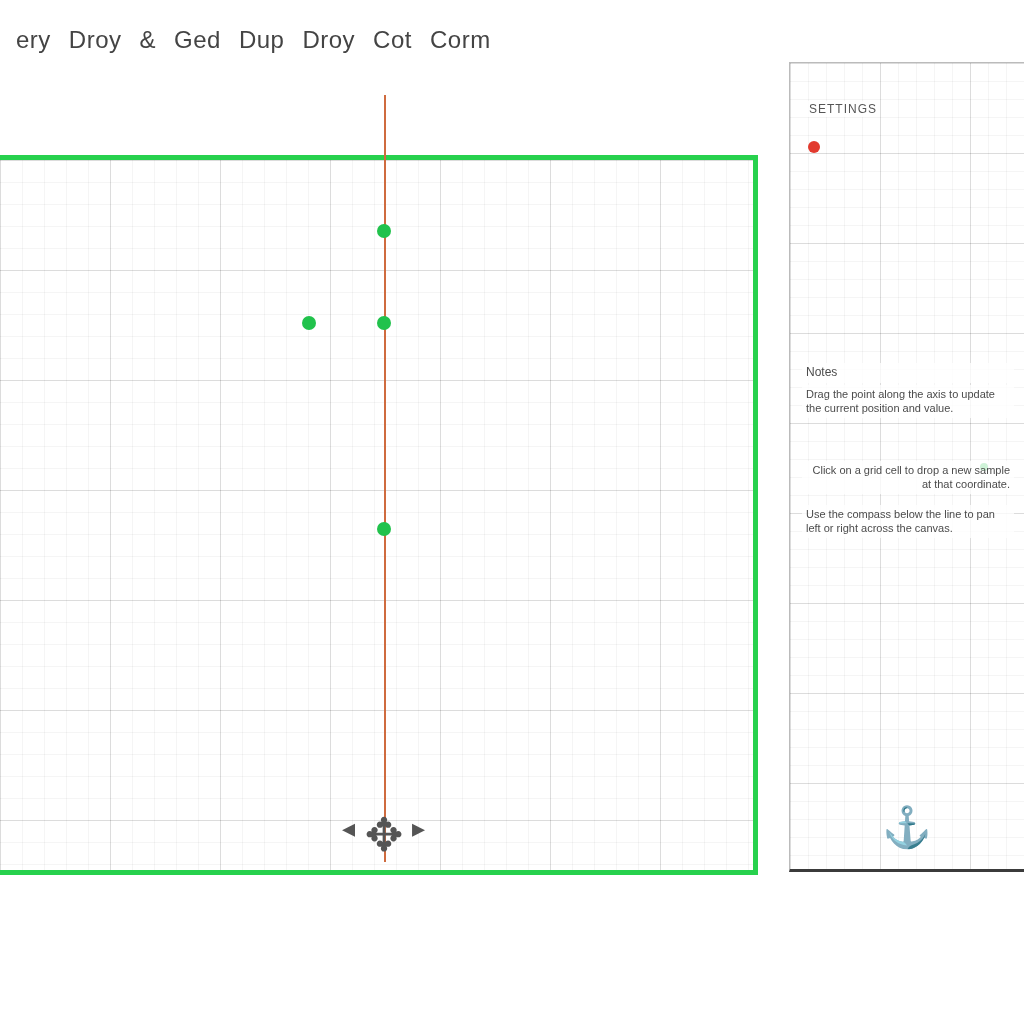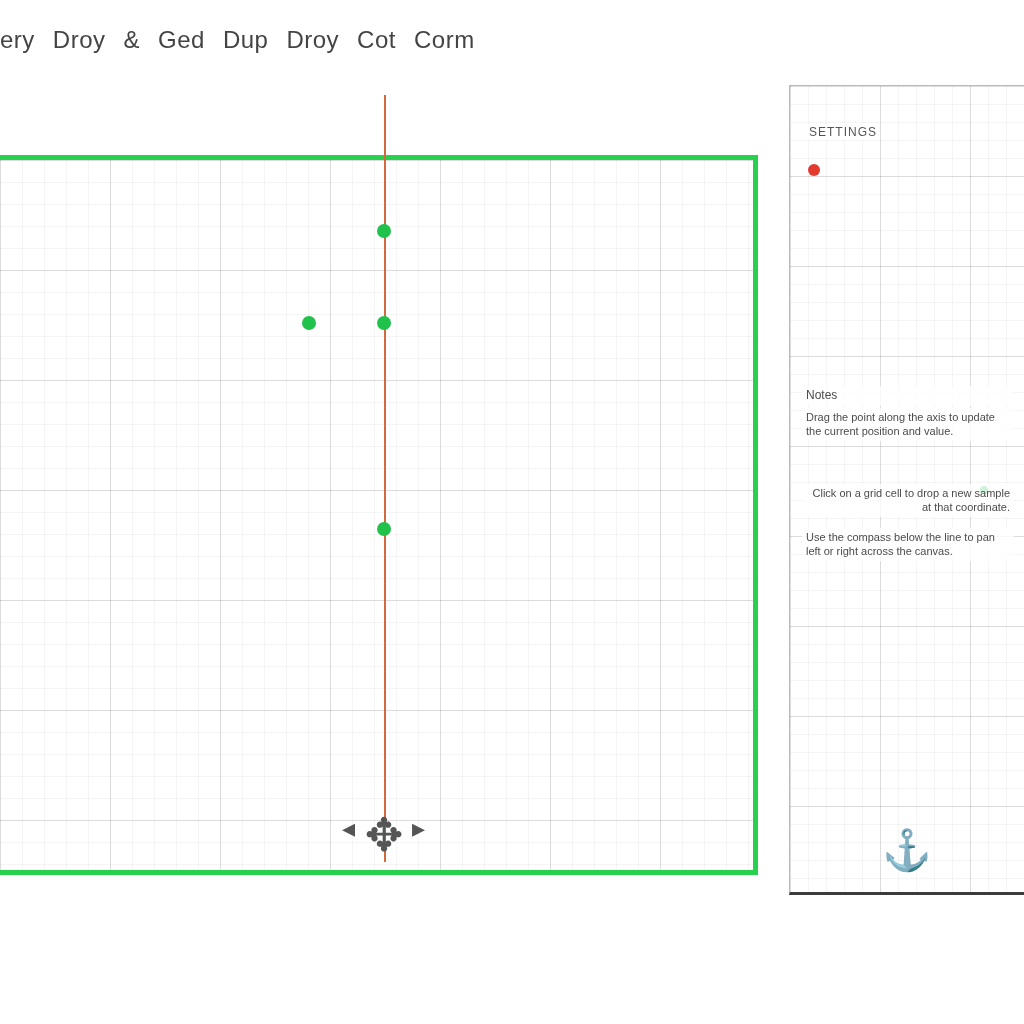--- a/index.html
+++ b/index.html
@@ -16,21 +16,21 @@
   
   .toolbar {
     position: absolute;
     top: 20px;
     left: 0;
     right: 0;
     height: 40px;
     display: flex;
     align-items: center;
     gap: 18px;
-    padding-left: 0;
+    padding-left: 16px;
     color: #444;
     font-size: 24px;
   }
   .toolbar span { letter-spacing: 0.5px; }
 
   
   .chart-area {
     position: absolute;
     left: 0;
     top: 155px;
@@ -93,21 +93,21 @@
     color: #555;
     user-select: none;
   }
   .arrow-left { left: 342px; }
   .arrow-right { left: 412px; }
 
   
   .side-panel {
     position: absolute;
     right: 0;
-    top: 85px;
+    top: 62px;
     width: 235px;
     height: 810px;
     border-top: 1px solid #bbb;
     border-left: 1px solid #bbb;
     border-bottom: 3px solid #3b3b3b;
     box-sizing: border-box;
     background: #fff;
   }
   .side-panel .grid-bg {
     background-image:

